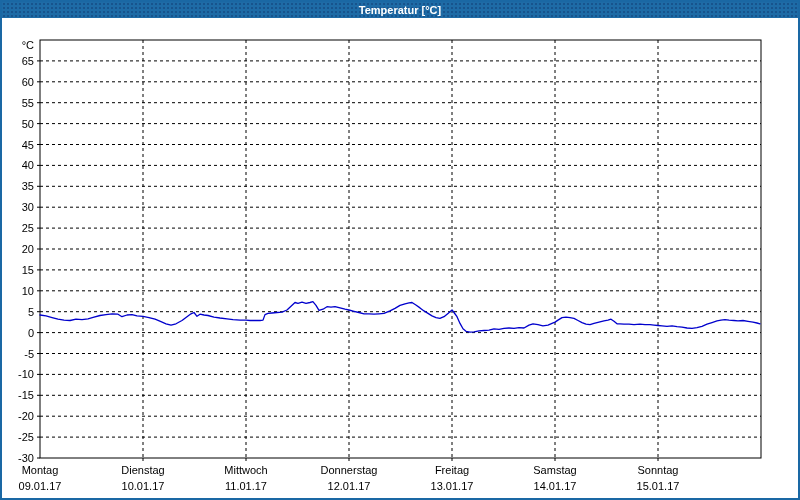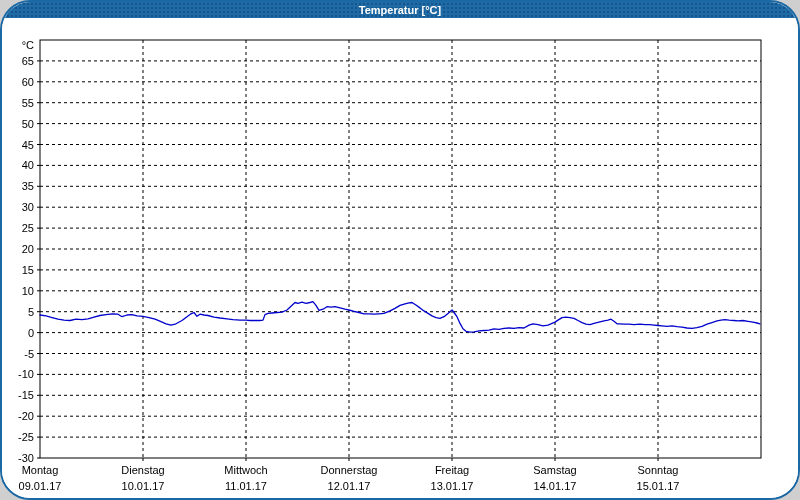--- a/index.html
+++ b/index.html
@@ -17,21 +17,21 @@
     color:#ffffff;font-size:11px;font-weight:bold;
     user-select:none;
   }
   .chart-wrap{width:796px;height:480px;background:#ffffff;}
   svg{display:block;}
   svg text{font-family:"Liberation Sans", sans-serif;font-size:11px;fill:#000000;}
 </style>
 </head>
 <body>
 
-<div class="window" style="border-color: rgb(26, 104, 164); border-radius: 30px;">
+<div class="window" style="border-color: rgb(26, 104, 164);">
   <div class="titlebar" style="background-color: rgb(30, 107, 166); color: rgb(255, 255, 255);">
     <span>Temperatur [°C]</span>
   </div>
   <div class="chart-wrap">
     <svg width="796" height="480" viewBox="0 0 796 480">
         <line x1="35" y1="440" x2="38" y2="440" stroke="#000000" stroke-width="1"></line>
         <text x="32" y="444" text-anchor="end">-30</text>
         <line x1="38" y1="419.1" x2="759" y2="419.1" stroke="#000000" stroke-width="1" stroke-dasharray="3,3"></line>
         <line x1="35" y1="419.1" x2="38" y2="419.1" stroke="#000000" stroke-width="1"></line>
         <text x="32" y="423.1" text-anchor="end">-25</text>

